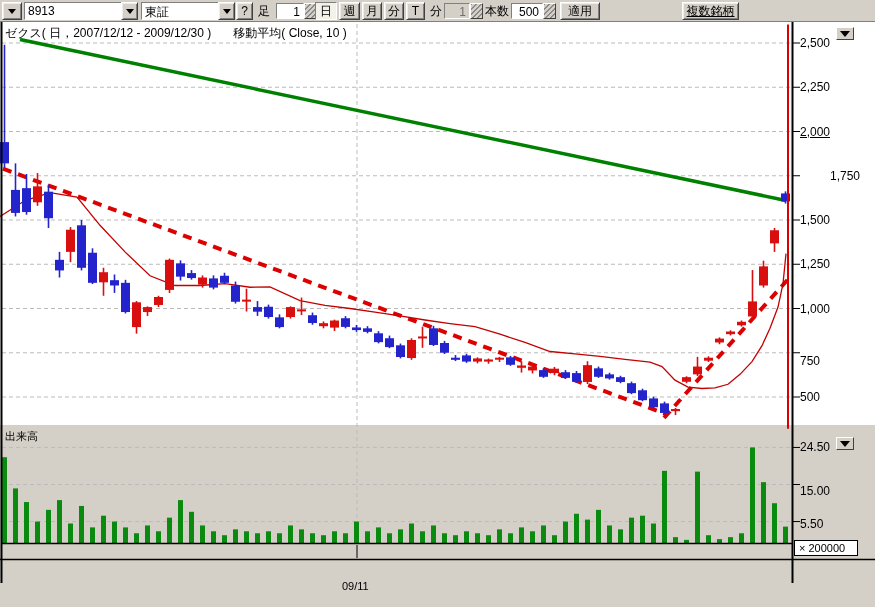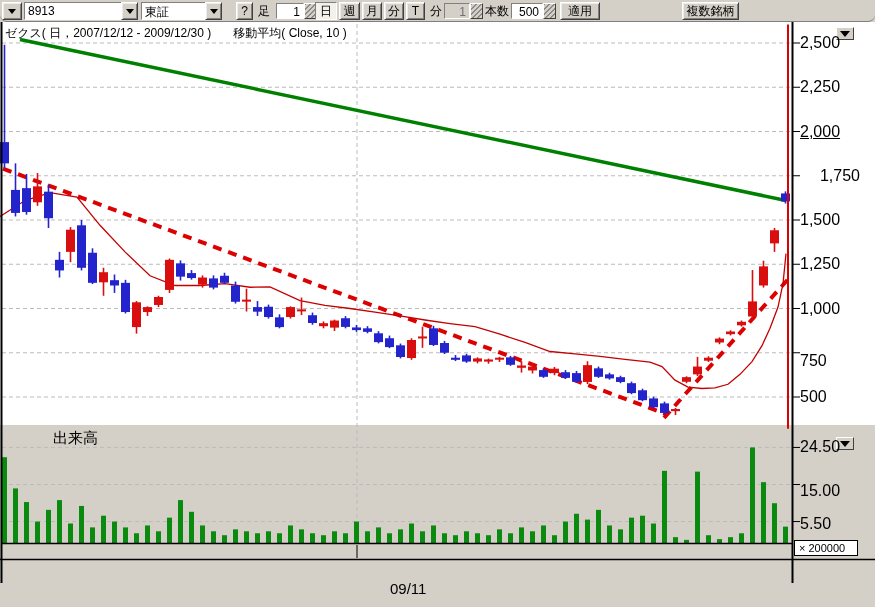--- a/index.html
+++ b/index.html
@@ -1,21 +1,21 @@
 <!DOCTYPE html>
 <html><head>
 <meta charset="utf-8">
 <style>
   html,body{margin:0;padding:0;background:#d4d0c8;}
   *{box-sizing:border-box;}
   .window{position:relative;width:875px;height:607px;background:#d4d0c8;overflow:hidden;
           font-family:"Liberation Sans","DejaVu Sans",sans-serif;font-size:12px;color:#000;}
   
   .toolbar{position:absolute;left:0;top:0;width:875px;height:22px;background:#d4d0c8;
-           border-bottom:1px solid #808080;border-radius:7px;}
+           border-bottom:1px solid #808080;}
   .raised{background:#d4d0c8;border:1px solid;border-color:#ffffff #404040 #404040 #ffffff;
           box-shadow:inset 1px 1px 0 #ececec, inset -1px -1px 0 #808080;}
   .pressed{background:#f2f1ea;border:1px solid;border-color:#808080 #ffffff #ffffff #808080;
            box-shadow:none;}
   .tb-btn{position:absolute;top:2px;height:18px;display:flex;align-items:center;justify-content:center;
           font-size:12px;line-height:1;cursor:default;padding:0 2px;}
   .combo{position:absolute;top:2px;height:18px;display:flex;}
   .combo-text{flex:1;background:#fff;border:1px solid;border-color:#808080 #ffffff #ffffff #808080;
               border-right:none;padding:1px 3px;overflow:hidden;white-space:nowrap;}
   .combo-arrow{width:17px;height:18px;display:flex;align-items:center;justify-content:center;}
@@ -25,22 +25,22 @@
   .spinbox{position:absolute;top:3px;height:16px;display:flex;}
   .spin-val{height:16px;background:#fff;border:1px solid;border-color:#808080 #ffffff #ffffff #808080;
             text-align:right;padding:1px 3px;}
   .spin-val.disabled{background:#d4d0c8;color:#707070;}
   .spin-btn{width:13px;height:16px;background:#d4d0c8 repeating-linear-gradient(135deg,#8a8a8a 0 1px,rgba(0,0,0,0) 1px 3.5px);
             border:1px solid;border-color:#ffffff #404040 #404040 #ffffff;}
   
   .chart-area{position:absolute;left:0;top:22px;width:875px;height:403px;background:#fff;}
   .chart-title{position:absolute;left:5px;top:3px;white-space:nowrap;font-size:12px;}
   .chart-title .gap{display:inline-block;width:22px;}
-  .overlay-label{position:absolute;font-size:15px;white-space:nowrap;margin-left:48px;}
-  .ylabel{position:absolute;left:800px;width:60px;height:14px;font-size:16px;line-height:14px;}
+  .overlay-label{position:absolute;font-size:11px;white-space:nowrap;}
+  .ylabel{position:absolute;left:800px;width:60px;height:14px;font-size:12px;line-height:14px;}
   .arrow-btn{position:absolute;left:836px;width:18px;height:13px;background:#d4d0c8;
              border:1px solid;border-color:#ffffff #404040 #404040 #ffffff;
              display:flex;align-items:center;justify-content:center;}
   .arrow-btn .tri-down{border-left-width:5px;border-right-width:5px;border-top-width:6px;}
   .mult-box{position:absolute;left:794px;top:518px;width:64px;height:16px;background:#fff;
             border:1px solid #000;font-size:11px;line-height:14px;padding-left:4px;white-space:nowrap;}
   svg{position:absolute;left:0;top:0;}
 </style>
 </head>
 <body>
@@ -52,21 +52,21 @@
       <span class="tri-down"></span>
     </div>
 
     <div class="combo" style="left:24px;width:114px;">
       <div class="combo-text">8913</div>
       <div class="combo-arrow raised">
         <span class="tri-down"></span>
       </div>
     </div>
 
-    <div class="combo" style="left:141px;width:81px;">
+    <div class="combo" style="left:141px;width:94px;">
       <div class="combo-text">東証</div>
       <div class="combo-arrow raised">
         <span class="tri-down"></span>
       </div>
     </div>
 
     <div class="tb-btn raised" style="left:236px;width:17px;">?</div>
 
     <div class="tb-label" style="left:258px;">足</div>
 
@@ -90,21 +90,21 @@
 
     <div class="tb-label" style="left:485px;">本数</div>
 
     <div class="spinbox" style="left:511px;">
       <div class="spin-val" style="width:32px;">500</div>
       <div class="spin-btn"></div>
     </div>
 
     <div class="tb-btn raised" style="left:560px;width:40px;">適用</div>
 
-    <div class="tb-btn raised" style="left:682px;width:57px;">複数銘柄</div>
+    <div class="tb-btn raised" style="left:682px;width:57px;text-decoration:underline;">複数銘柄</div>
   </div>
 
   <div class="chart-area">
     <svg width="875" height="561">
         <line x1="2" y1="21" x2="792" y2="21" stroke="#bbbbbb" stroke-dasharray="4 3"></line>
         <line x1="2" y1="65.25" x2="792" y2="65.25" stroke="#bbbbbb" stroke-dasharray="4 3"></line>
         <line x1="2" y1="109.5" x2="792" y2="109.5" stroke="#bbbbbb" stroke-dasharray="4 3"></line>
         <line x1="2" y1="153.75" x2="792" y2="153.75" stroke="#bbbbbb" stroke-dasharray="4 3"></line>
         <line x1="2" y1="198" x2="792" y2="198" stroke="#bbbbbb" stroke-dasharray="4 3"></line>
         <line x1="2" y1="242.25" x2="792" y2="242.25" stroke="#bbbbbb" stroke-dasharray="4 3"></line>

